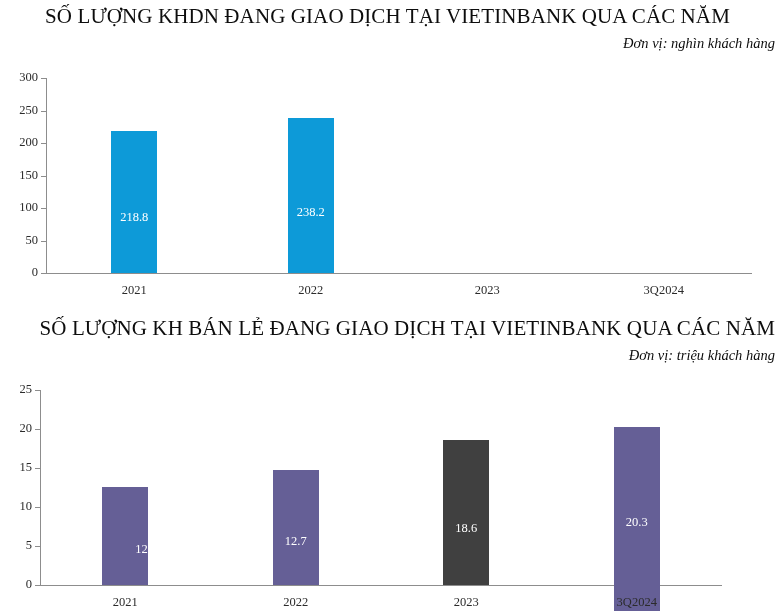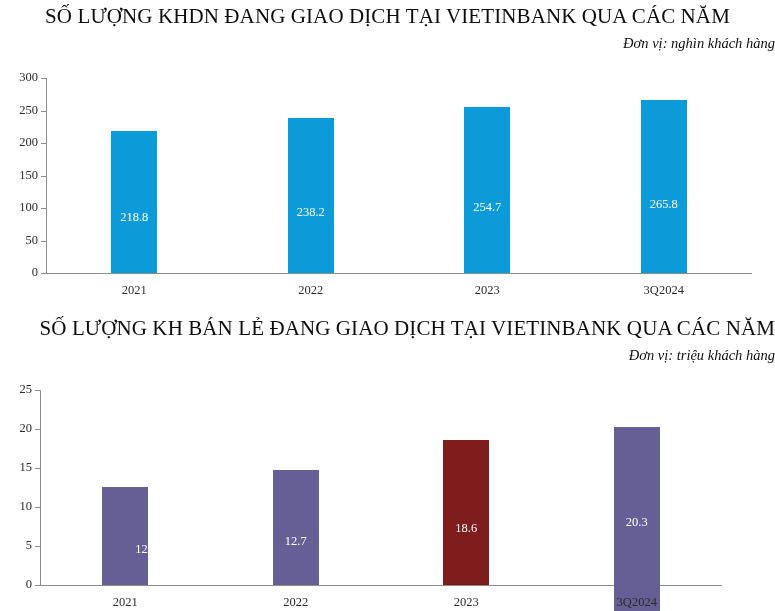--- a/index.html
+++ b/index.html
@@ -114,27 +114,21 @@
         <div class="tick-mark" style="left: 41px; top: 0px;"></div>
         <div class="tick-label" style="left: -2px; width: 40px; top: -8px;">300</div>
         <div class="bar" style="left: 111.25px; width: 46px; height: 142.22px; top: 52.78px; background: rgb(13, 154, 216); position: absolute;">
           <div class="bar-value" style="top: 79.6432px;">218.8</div>
         </div>
         <div class="cat-label" style="left: 89.25px; width: 90px; top: 205px;">2021</div>
         <div class="bar" style="left: 287.75px; width: 46px; height: 154.83px; top: 40.17px; background: rgb(13, 154, 216); position: absolute;">
           <div class="bar-value" style="top: 86.7048px;">238.2</div>
         </div>
         <div class="cat-label" style="left: 265.75px; width: 90px; top: 205px;">2022</div>
-        <div class="bar" style="left: 464.25px; width: 46px; height: 165.555px; top: 29.445px; background: rgb(13, 154, 216); position: absolute;">
-          <div class="bar-value" style="top: 92.7108px;">254.7</div>
-        </div>
         <div class="cat-label" style="left: 442.25px; width: 90px; top: 205px;">2023</div>
-        <div class="bar" style="left: 640.75px; width: 46px; height: 172.77px; top: 22.23px; background: rgb(13, 154, 216); position: absolute;">
-          <div class="bar-value" style="top: 96.7512px;">265.8</div>
-        </div>
         <div class="cat-label" style="left: 618.75px; width: 90px; top: 205px;">3Q2024</div>
       </div>
   </div>
 
   <div class="chart-block" style="position:absolute; top:312px; left:0; height:299px;">
     <div class="chart-title" style="position:absolute; top:4px; left:0; width:775px;text-align:right;">SỐ LƯỢNG KH BÁN LẺ ĐANG GIAO DỊCH TẠI VIETINBANK QUA CÁC NĂM</div>
     <div class="chart-unit" style="position:absolute; top:35px; left:0; width:775px;">Đơn vị: triệu khách hàng</div>
     <div class="plot" id="plot1" style="position:absolute; top:78px; left:0; width:775px; height:195px;">
         <div class="y-axis-line" style="left: 40px; top: 0px; height: 195px;"></div>
         <div class="x-axis-line" style="left: 40px; top: 195px; width: 682px;"></div>
@@ -151,21 +145,21 @@
         <div class="tick-mark" style="left: 35px; top: 0px;"></div>
         <div class="tick-label" style="left: -8px; width: 40px; top: -8px;">25</div>
         <div class="bar" style="left: 102.25px; width: 46px; height: 98.28px; top: 96.72px; background: rgb(101, 95, 150); position: absolute;">
           <div class="bar-value" style="top: 55.0368px; margin-left: 21px;">12.6</div>
         </div>
         <div class="cat-label" style="left: 80.25px; width: 90px; top: 205px;">2021</div>
         <div class="bar" style="left: 272.75px; width: 46px; height: 115.44px; top: 79.56px; background: rgb(101, 95, 150); position: absolute;">
           <div class="bar-value" style="top: 64.6464px;">12.7</div>
         </div>
         <div class="cat-label" style="left: 250.75px; width: 90px; top: 205px;">2022</div>
-        <div class="bar" style="left: 443.25px; width: 46px; height: 145.08px; top: 49.92px; background: #7f1d1d; position: absolute;">
+        <div class="bar" style="left: 443.25px; width: 46px; height: 145.08px; top: 49.92px; background: #404040; position: absolute;">
           <div class="bar-value" style="top: 81.2448px;">18.6</div>
         </div>
         <div class="cat-label" style="left: 421.25px; width: 90px; top: 205px;">2023</div>
         <div class="bar" style="left: 613.75px; width: 46px; height: 195px; top: 36.66px; background: rgb(101, 95, 150); position: absolute;">
           <div class="bar-value" style="top: 88.6704px;">20.3</div>
         </div>
         <div class="cat-label" style="left: 591.75px; width: 90px; top: 205px;">3Q2024</div>
       </div>
   </div>
 

